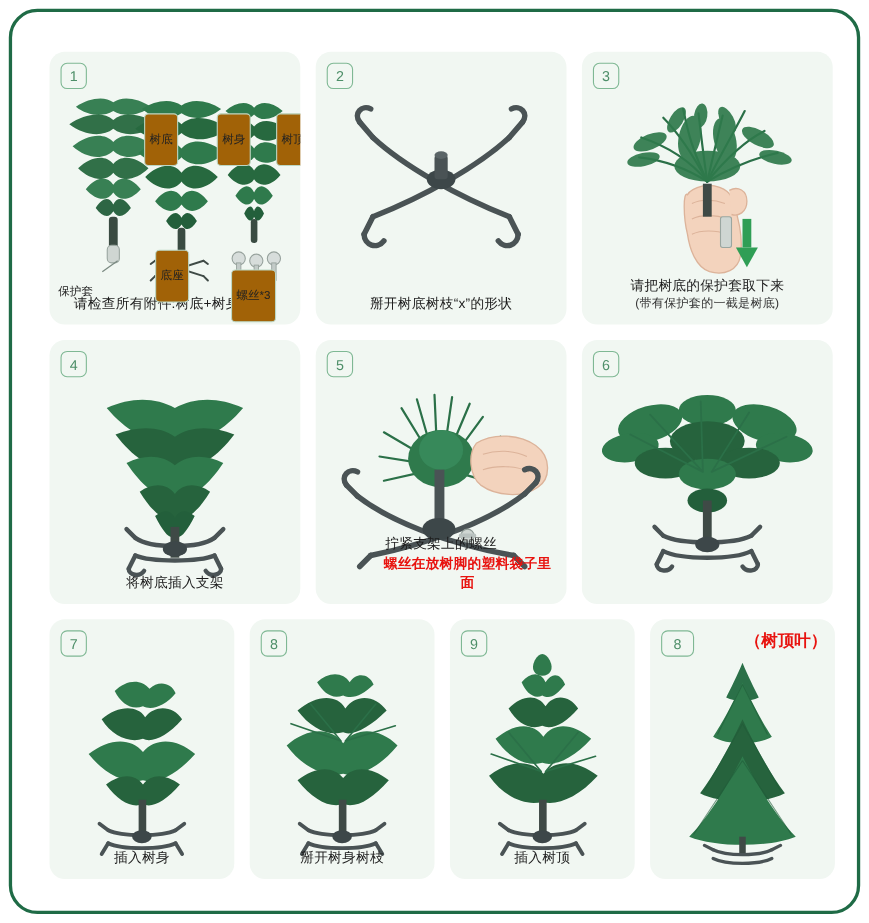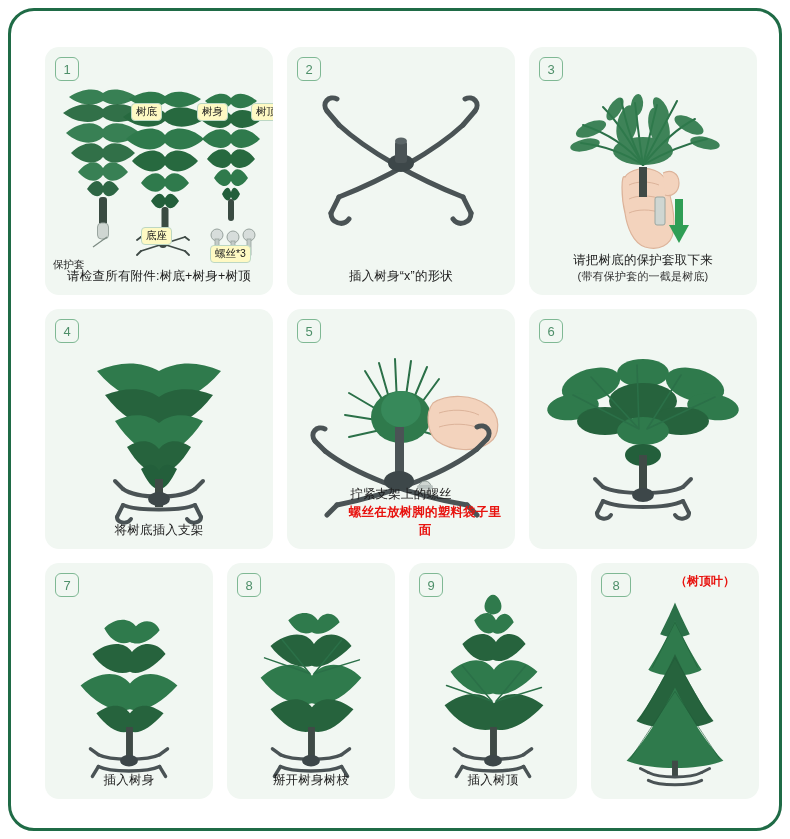--- a/index.html
+++ b/index.html
@@ -67,41 +67,41 @@
     font-size: 12.5px;
     color: #1c1c1c;
     line-height: 1.45;
     letter-spacing: .2px;
   }
   .caption.small { font-size: 11px; color: #333; }
   .caption.red { color: #e8130f; font-weight: bold; font-size: 12.5px; margin-left: 48px; }
   .tag {
     position: absolute;
     z-index: 6;
-    background: #fef9c3;
+    background: #a16207;
     border: 1px solid #bcd7c4;
     border-radius: 4px;
     font-size: 10.5px;
     color: #222;
-    padding: 1px 4px;
+    padding: 16px 4px;
     white-space: nowrap;
   }
   .plainlabel {
     position: absolute;
     z-index: 6;
     font-size: 10.5px;
     color: #222;
     white-space: nowrap;
     margin-top: 13px;
   }
   .toplabel {
     position: absolute;
-    right: 24px; top: 10px;
+    right: 7px; top: 10px;
     z-index: 6;
-    font-size: 12px;
+    font-size: 15px;
     color: #e8130f;
     font-weight: bold;
     white-space: nowrap;
   }
 </style>
 </head>
 <body>
 
 <div class="frame">
   <div class="grid">
@@ -196,21 +196,21 @@
           <path d="M40,64 C34,56 42,48 50,52"></path>
           <path d="M188,64 C194,56 186,48 178,52"></path>
         </g>
         <g transform="translate(114,116)">
           <ellipse cx="0" cy="0" rx="13" ry="9" fill="#3d4749"></ellipse>
           <rect x="-6" y="-22" width="12" height="22" rx="3" fill="#4a5355"></rect>
           <ellipse cx="0" cy="-22" rx="6" ry="3.5" fill="#5b6567"></ellipse>
         </g>
       </svg>
       <div class="caption">
-        <div>插入树身“x”的形状</div>
+        <div>掰开树底树枝“x”的形状</div>
       </div>
     </div>
 
     <div class="card row1">
       <div class="badge">3</div>
       <svg class="art" viewBox="0 0 228 248">
 
         <g stroke="#2b7048" stroke-width="2" fill="none" stroke-linecap="round">
           <path d="M114,118 C96,96 72,84 54,78"></path>
           <path d="M114,118 C100,92 86,72 74,60"></path>

